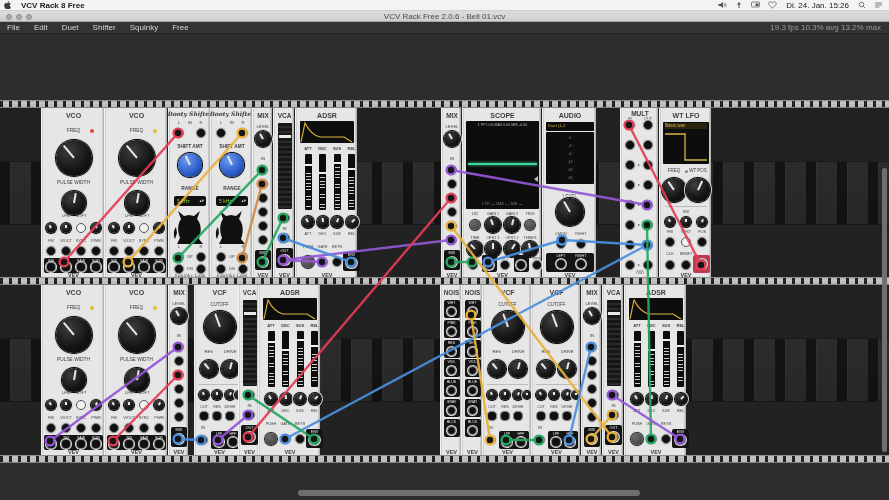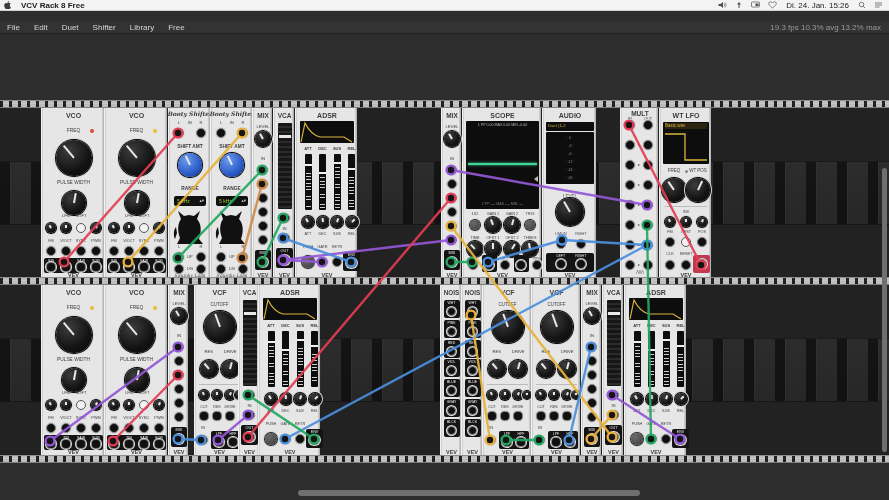--- a/index.html
+++ b/index.html
@@ -1071,28 +1071,34 @@
           <path d="M10.5 10.5L14 14" stroke="#333" stroke-width="1.5"></path>
         </svg>
     </span>
     <span class="ic" style="margin-right:6px">
       <svg width="9" height="8" viewBox="0 0 18 16">
           <path d="M2 4h14M2 8h14M2 12h9" stroke="#333" stroke-width="1.4"></path>
         </svg>
     </span>
   </div>
 
+  <div id="titlebar">
+    <span class="tl" style="left:6px"></span>
+    <span class="tl" style="left:16px"></span>
+    <span class="tl" style="left:26px"></span>
+    <div class="wt">VCV Rack Free 2.0.6 - Bell 01.vcv</div>
+  </div>
 
   <div id="toolbar">
     <span id="menu-items" style="display:flex">
         <span class="mi">File</span>
         <span class="mi">Edit</span>
         <span class="mi">Duet</span>
         <span class="mi">Shifter</span>
-        <span class="mi">Library</span>
+        <span class="mi">Squinky</span>
         <span class="mi">Free</span>
       </span>
     <span class="spacer"></span>
     <span class="stats">19.3 fps  10.3% avg  13.2% max</span>
   </div>
 
   <div class="scrollbar-h" style="left: 298px; top: 490px; width: 342px;"></div>
   <div class="scrollbar-v" style="left: 882px; top: 168px; height: 284px;"></div>
 </div>
 

